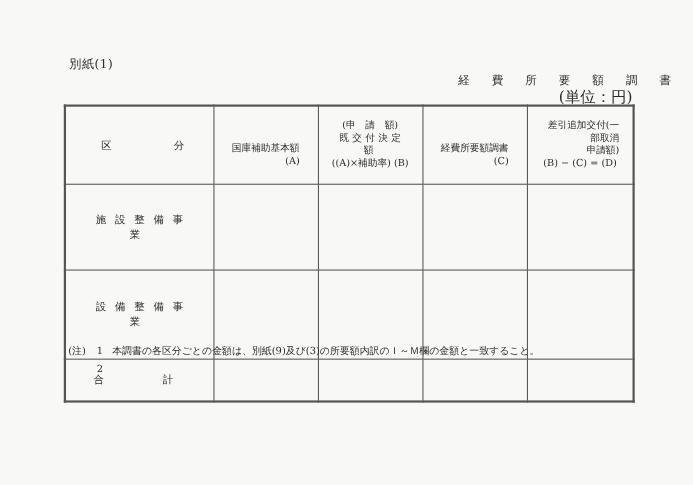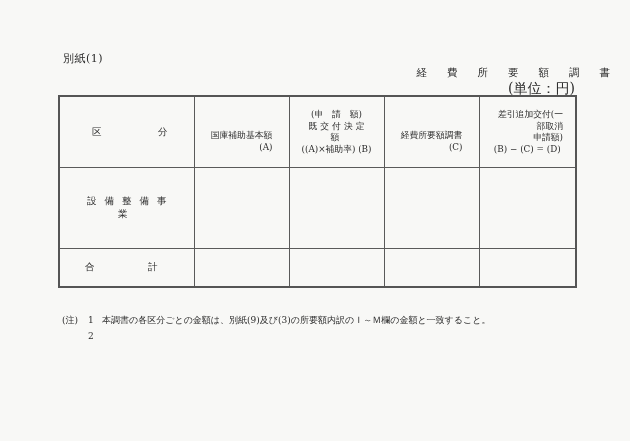--- a/index.html
+++ b/index.html
@@ -152,20 +152,27 @@
         <div class="hcode">(C)</div>
       </th>
       <th class="h-balance">
         <div class="hline-left">差引追加交付(一部取消</div>
         <div class="hline-left">申請額)</div>
         <div class="hline">(B) − (C) = (D)</div>
       </th>
     </tr>
   </thead>
   <tbody>
+    <tr class="body-row-1">
+      <td class="row-label">施設整備事業</td>
+      <td class="amount-cell"></td>
+      <td class="amount-cell"></td>
+      <td class="amount-cell"></td>
+      <td class="amount-cell"></td>
+    </tr>
     <tr class="body-row-2">
       <td class="row-label">設備整備事業</td>
       <td class="amount-cell"></td>
       <td class="amount-cell"></td>
       <td class="amount-cell"></td>
       <td class="amount-cell"></td>
     </tr>
     <tr class="total-row">
       <td>
         <div class="total-line">

